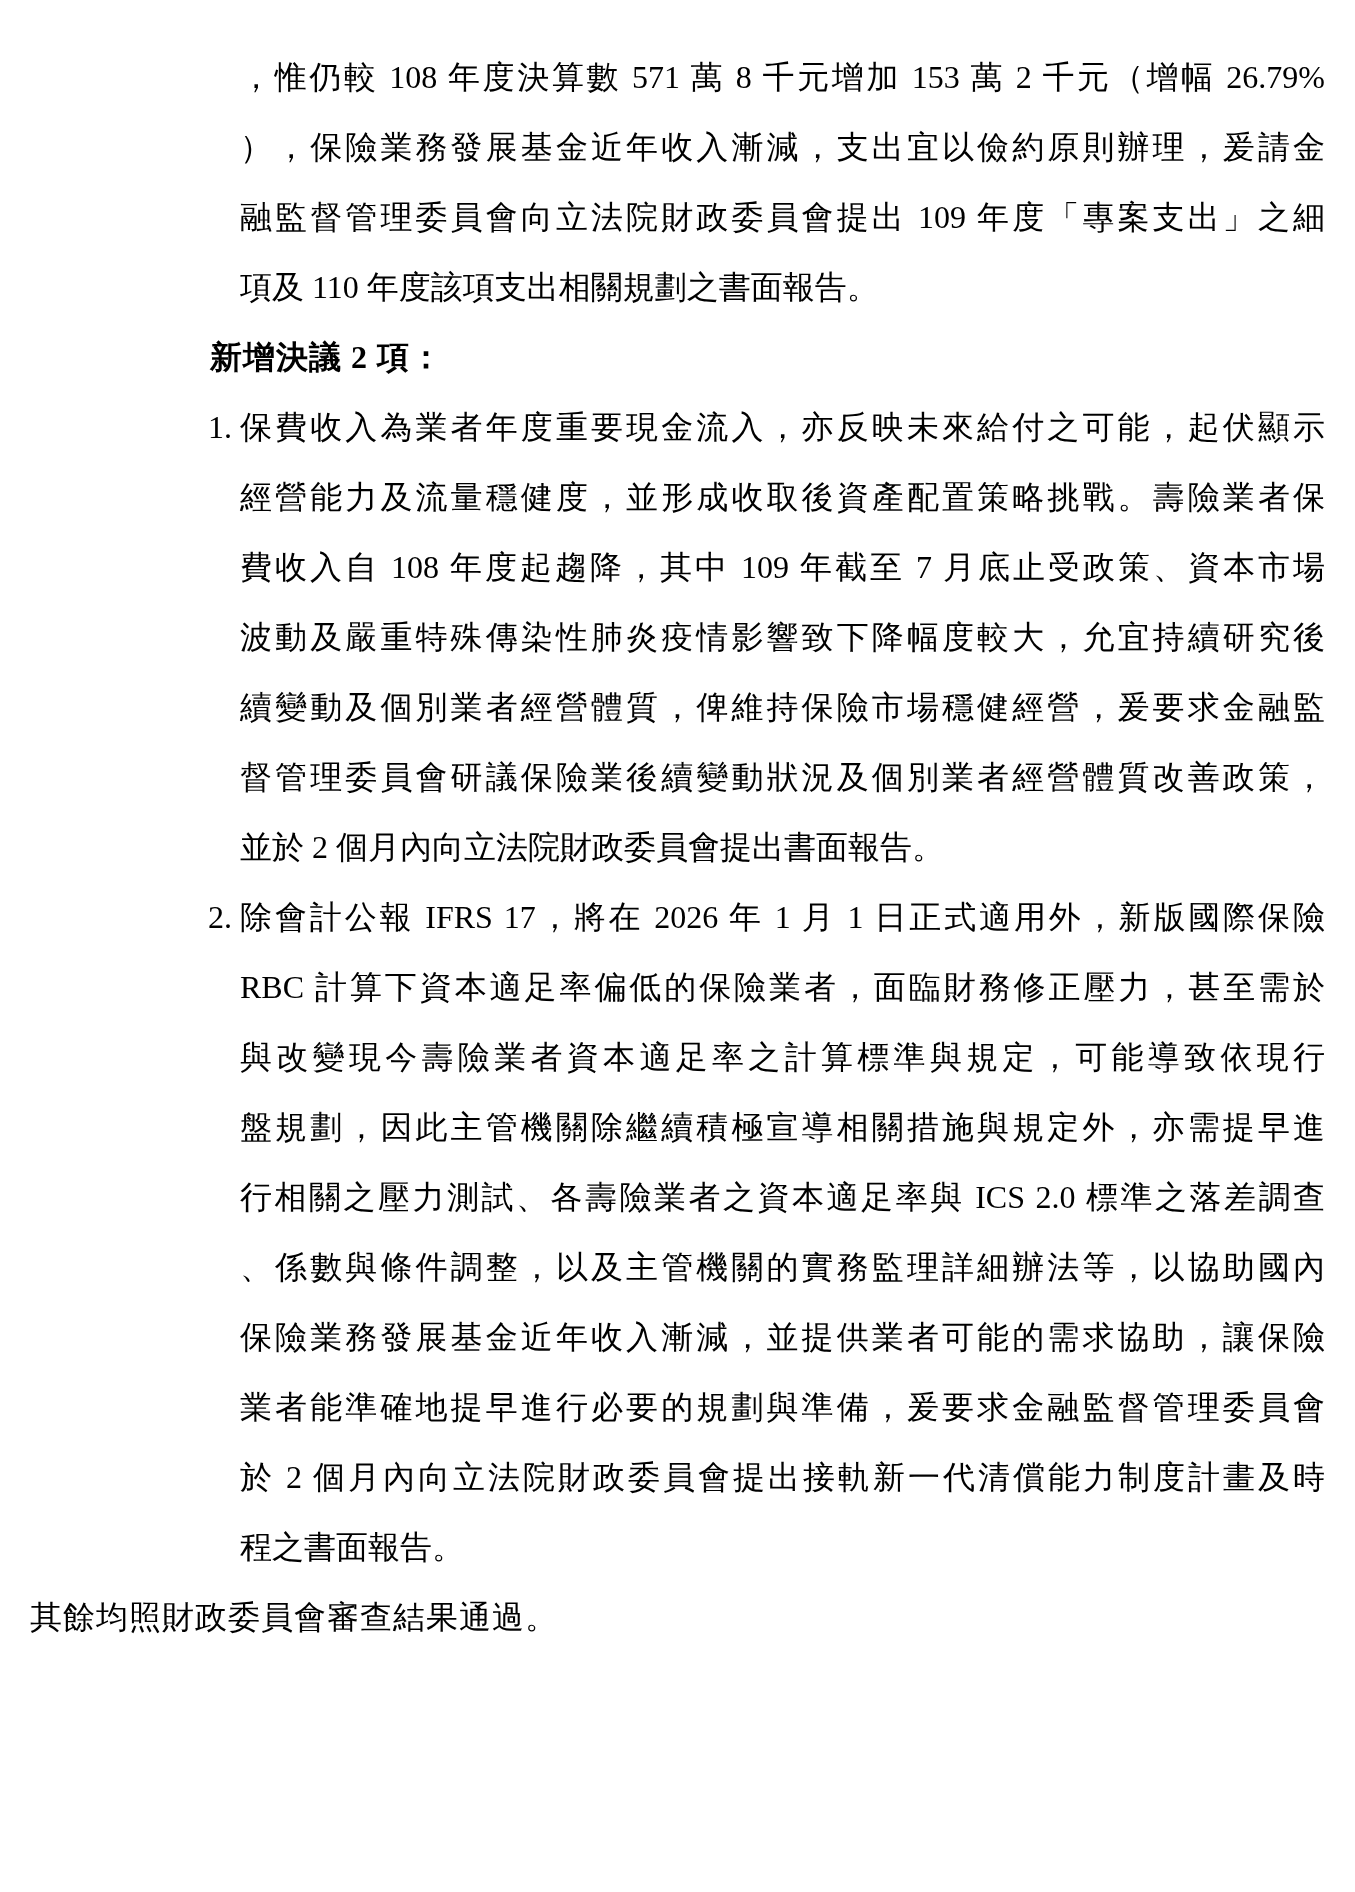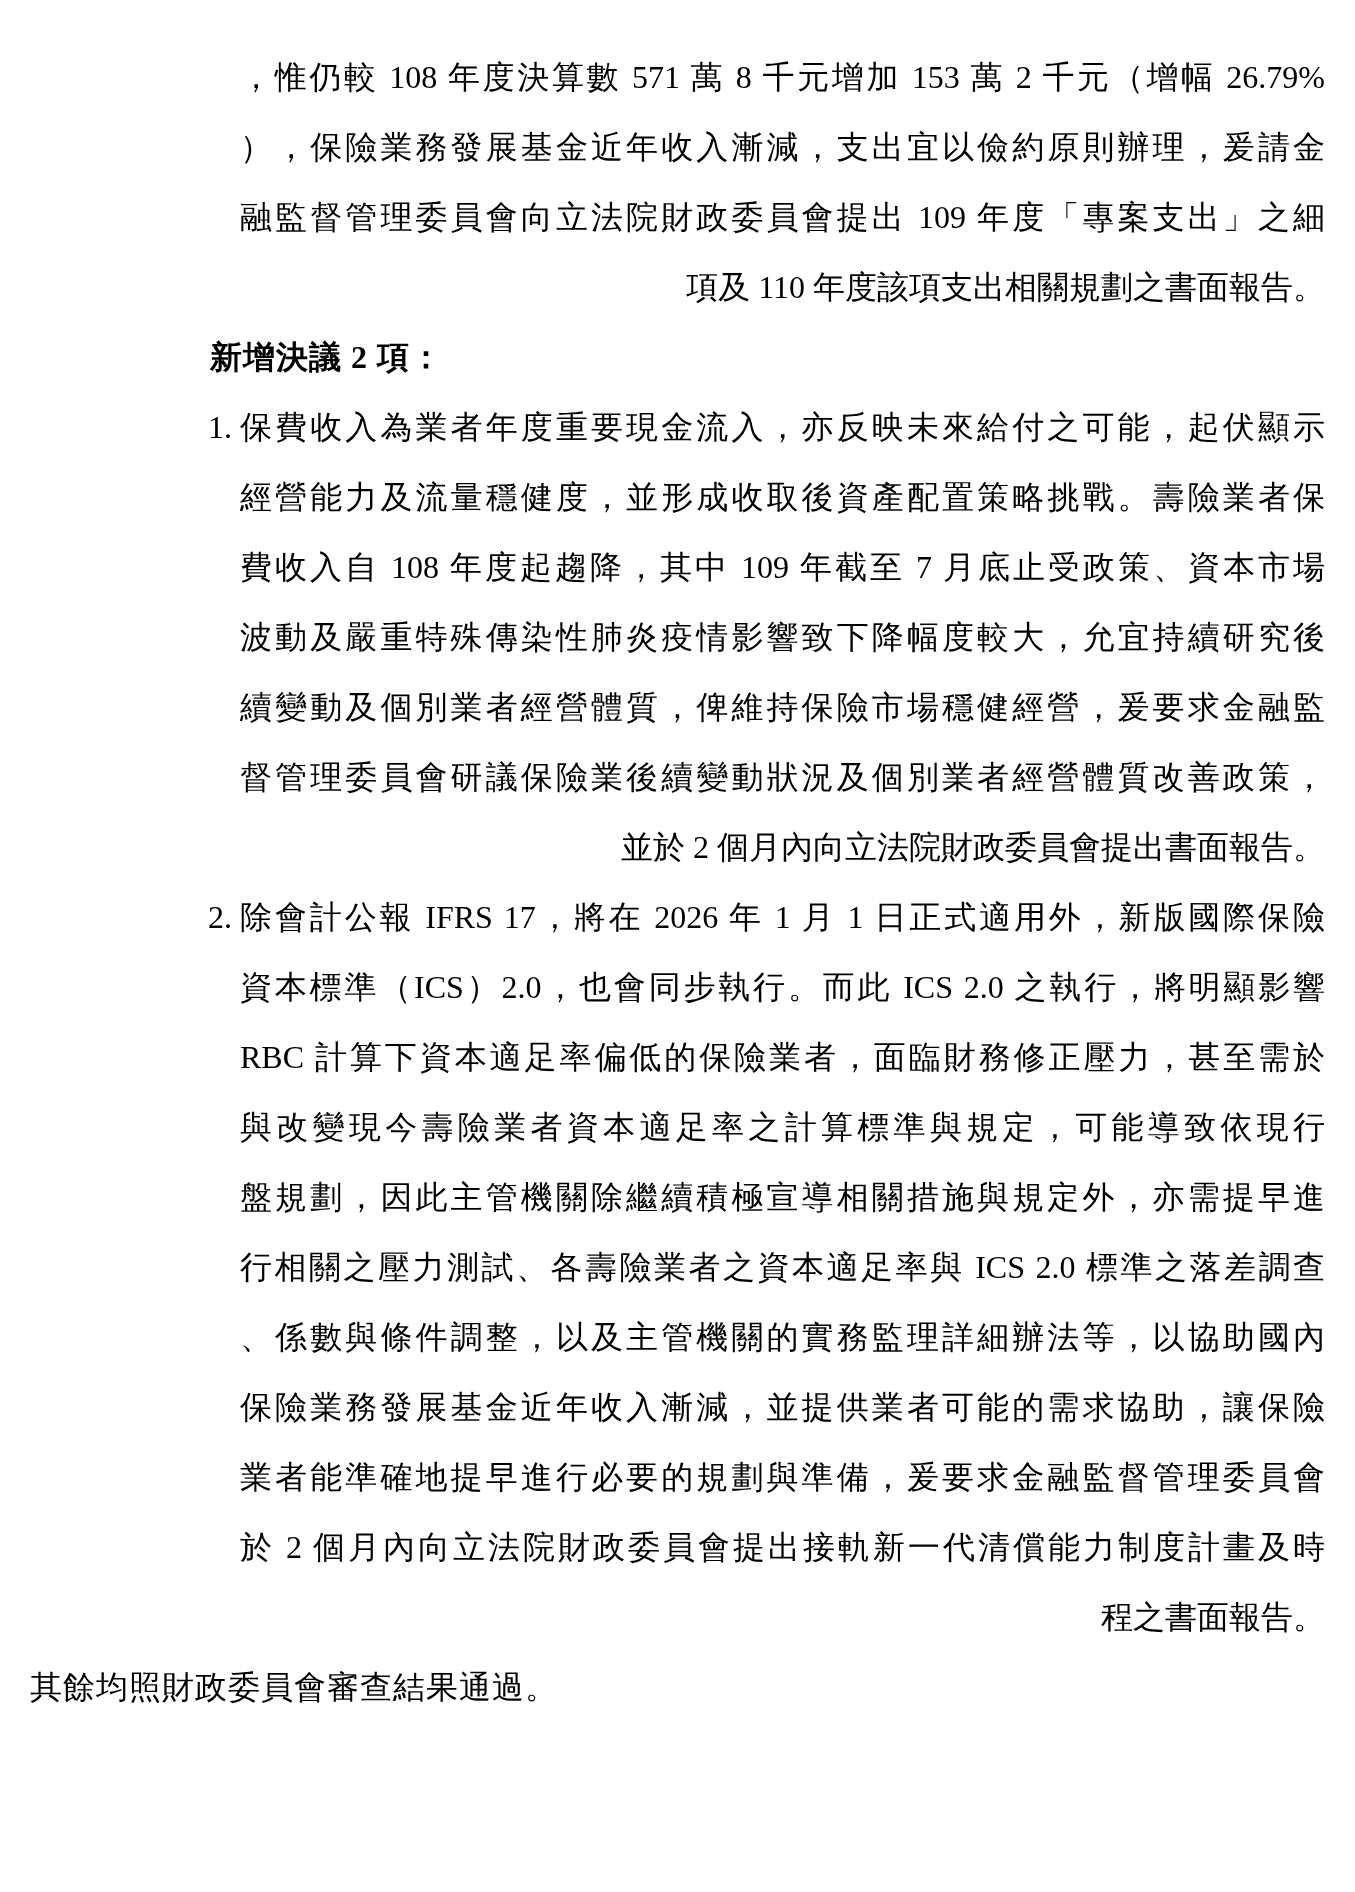--- a/index.html
+++ b/index.html
@@ -16,21 +16,20 @@
     padding-top: 42px;
     overflow: hidden;
   }
   .line {
     line-height: 70px;
     height: 70px;
   }
   .body {
     margin-left: 240px;
     margin-right: 30px;
-    text-align: right;
   }
   .justify {
     text-align: justify;
     text-align-last: justify;
   }
   .heading {
     margin-left: 210px;
     font-weight: 700;
     letter-spacing: 1px;
   }
@@ -68,21 +67,20 @@
   <div class="line body justify">經營能力及流量穩健度，並形成收取後資產配置策略挑戰。壽險業者保</div>
   <div class="line body justify">費收入自 108 年度起趨降，其中 109 年截至 7 月底止受政策、資本市場</div>
   <div class="line body justify">波動及嚴重特殊傳染性肺炎疫情影響致下降幅度較大，允宜持續研究後</div>
   <div class="line body justify">續變動及個別業者經營體質，俾維持保險市場穩健經營，爰要求金融監</div>
   <div class="line body justify">督管理委員會研議保險業後續變動狀況及個別業者經營體質改善政策，</div>
   <div class="line body">並於 2 個月內向立法院財政委員會提出書面報告。</div>
 
   <div class="line body justify item-first">
     <span class="num">2.</span><span>除會計公報 IFRS 17，將在 2026 年 1 月 1 日正式適用外，新版國際保險</span>
   </div>
-  <div class="line body justify">資本標準（ICS）2.0，也會同步執行。而此 ICS 2.0 之執行，將明顯影響</div>
   <div class="line body justify">RBC 計算下資本適足率偏低的保險業者，面臨財務修正壓力，甚至需於</div>
   <div class="line body justify">與改變現今壽險業者資本適足率之計算標準與規定，可能導致依現行</div>
   <div class="line body justify">盤規劃，因此主管機關除繼續積極宣導相關措施與規定外，亦需提早進</div>
   <div class="line body justify">行相關之壓力測試、各壽險業者之資本適足率與 ICS 2.0 標準之落差調查</div>
   <div class="line body justify">、係數與條件調整，以及主管機關的實務監理詳細辦法等，以協助國內</div>
   <div class="line body justify">保險業務發展基金近年收入漸減，並提供業者可能的需求協助，讓保險</div>
   <div class="line body justify">業者能準確地提早進行必要的規劃與準備，爰要求金融監督管理委員會</div>
   <div class="line body justify">於 2 個月內向立法院財政委員會提出接軌新一代清償能力制度計畫及時</div>
   <div class="line body">程之書面報告。</div>
 

